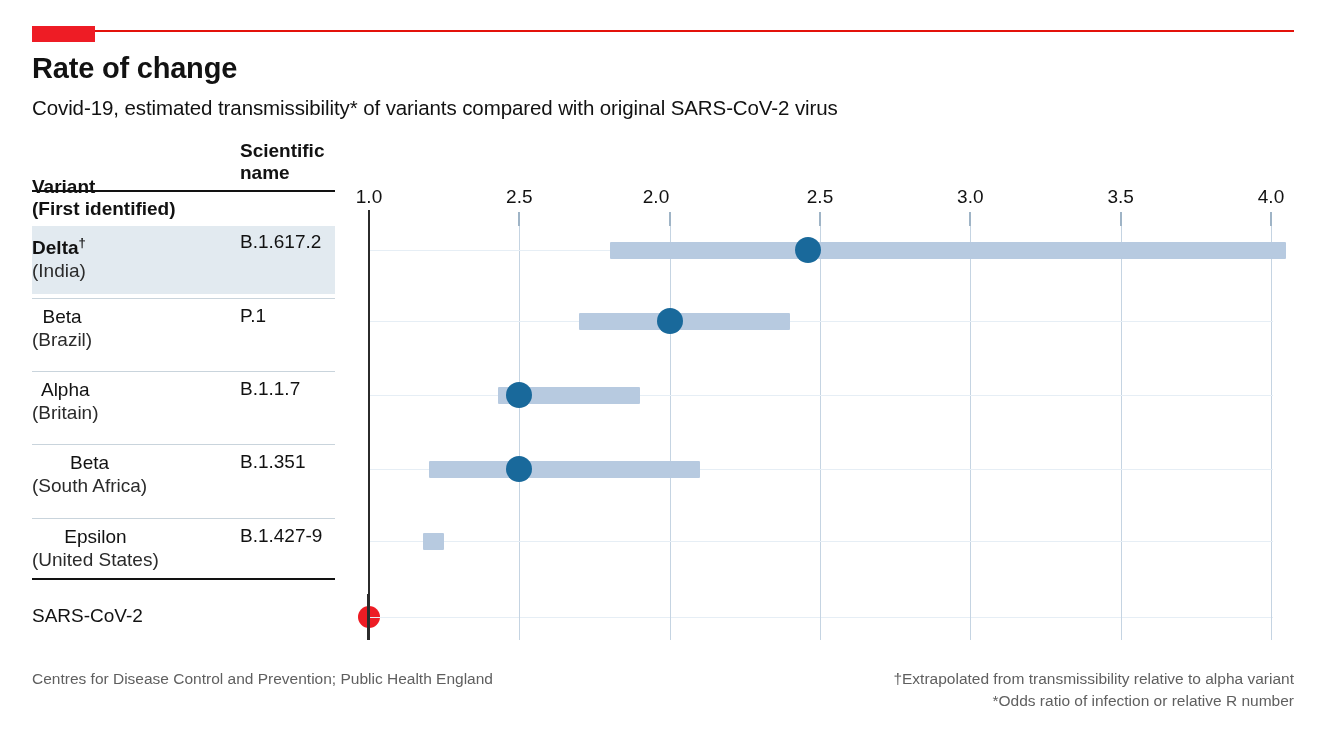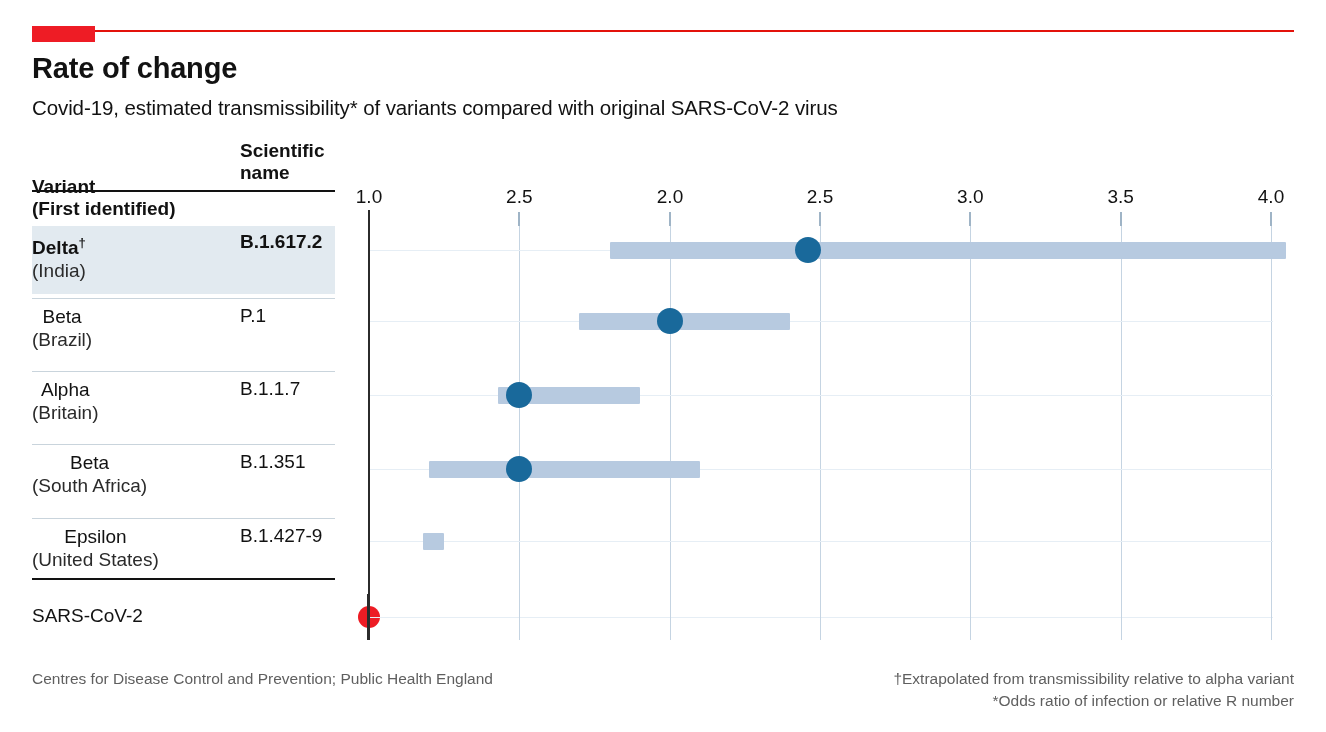--- a/index.html
+++ b/index.html
@@ -27,21 +27,21 @@
 
   .hdr-rule{position:absolute;left:32px;top:190px;width:303px;height:2px;background:#121212;}
   .bottom-rule{position:absolute;left:32px;top:578px;width:303px;height:2px;background:#121212;}
   .row-hl{position:absolute;left:32px;width:303px;background:#e2eaf0;}
   .row-sep{position:absolute;left:32px;width:303px;height:1px;background:#c9d4dc;}
   .rname{position:absolute;font-size:19px;line-height:23px;color:#121212;}
   .rname .v{font-weight:bold;display:block;text-align:center;}
   .rname .v.reg{font-weight:normal;}
   .rname .c{font-weight:normal;display:block;color:#2b2b2b;}
   .rsci{position:absolute;left:240px;font-size:19px;color:#121212;}
-  .rsci.b{font-weight:bold;}
+  .rsci.b{font-weight:normal;}
   .sup{font-size:13px;vertical-align:super;}
 
   
   .axis-line{position:absolute;left:368px;top:210px;width:2px;height:425px;background:#2b2b2b;}
   .tick-lbl{position:absolute;top:186px;font-size:19px;color:#121212;transform:translateX(-50%);}
   .tick-mark{position:absolute;top:212px;width:2px;height:14px;background:#9fb4c6;}
   .tick-mark.first{background:#2b2b2b;}
   .gridline{position:absolute;top:226px;width:1px;height:409px;background:#c5d4e2;}
   .rowline{position:absolute;left:370px;height:1px;background:#e6eef5;}
 
@@ -78,21 +78,21 @@
 
 <div class="hdr-rule"></div>
 <div class="bottom-rule"></div>
 
 <div class="chart" id="plot">
     <div class="tick-lbl" style="left: 369px;">1.0</div>
     <div class="tick-mark first" style="left: 368px;"></div>
     <div class="tick-lbl" style="left: 519.333px;">2.5</div>
     <div class="tick-mark" style="left: 518.333px;"></div>
     <div class="gridline" style="left: 519.333px;"></div>
-    <div class="tick-lbl" style="left: 670px;">2.0</div>
+    <div class="tick-lbl" style="left: 656px;">2.0</div>
     <div class="tick-mark" style="left: 668.667px;"></div>
     <div class="gridline" style="left: 669.667px;"></div>
     <div class="tick-lbl" style="left: 820px;">2.5</div>
     <div class="tick-mark" style="left: 819px;"></div>
     <div class="gridline" style="left: 820px;"></div>
     <div class="tick-lbl" style="left: 970.333px;">3.0</div>
     <div class="tick-mark" style="left: 969.333px;"></div>
     <div class="gridline" style="left: 970.333px;"></div>
     <div class="tick-lbl" style="left: 1120.67px;">3.5</div>
     <div class="tick-mark" style="left: 1119.67px;"></div>

